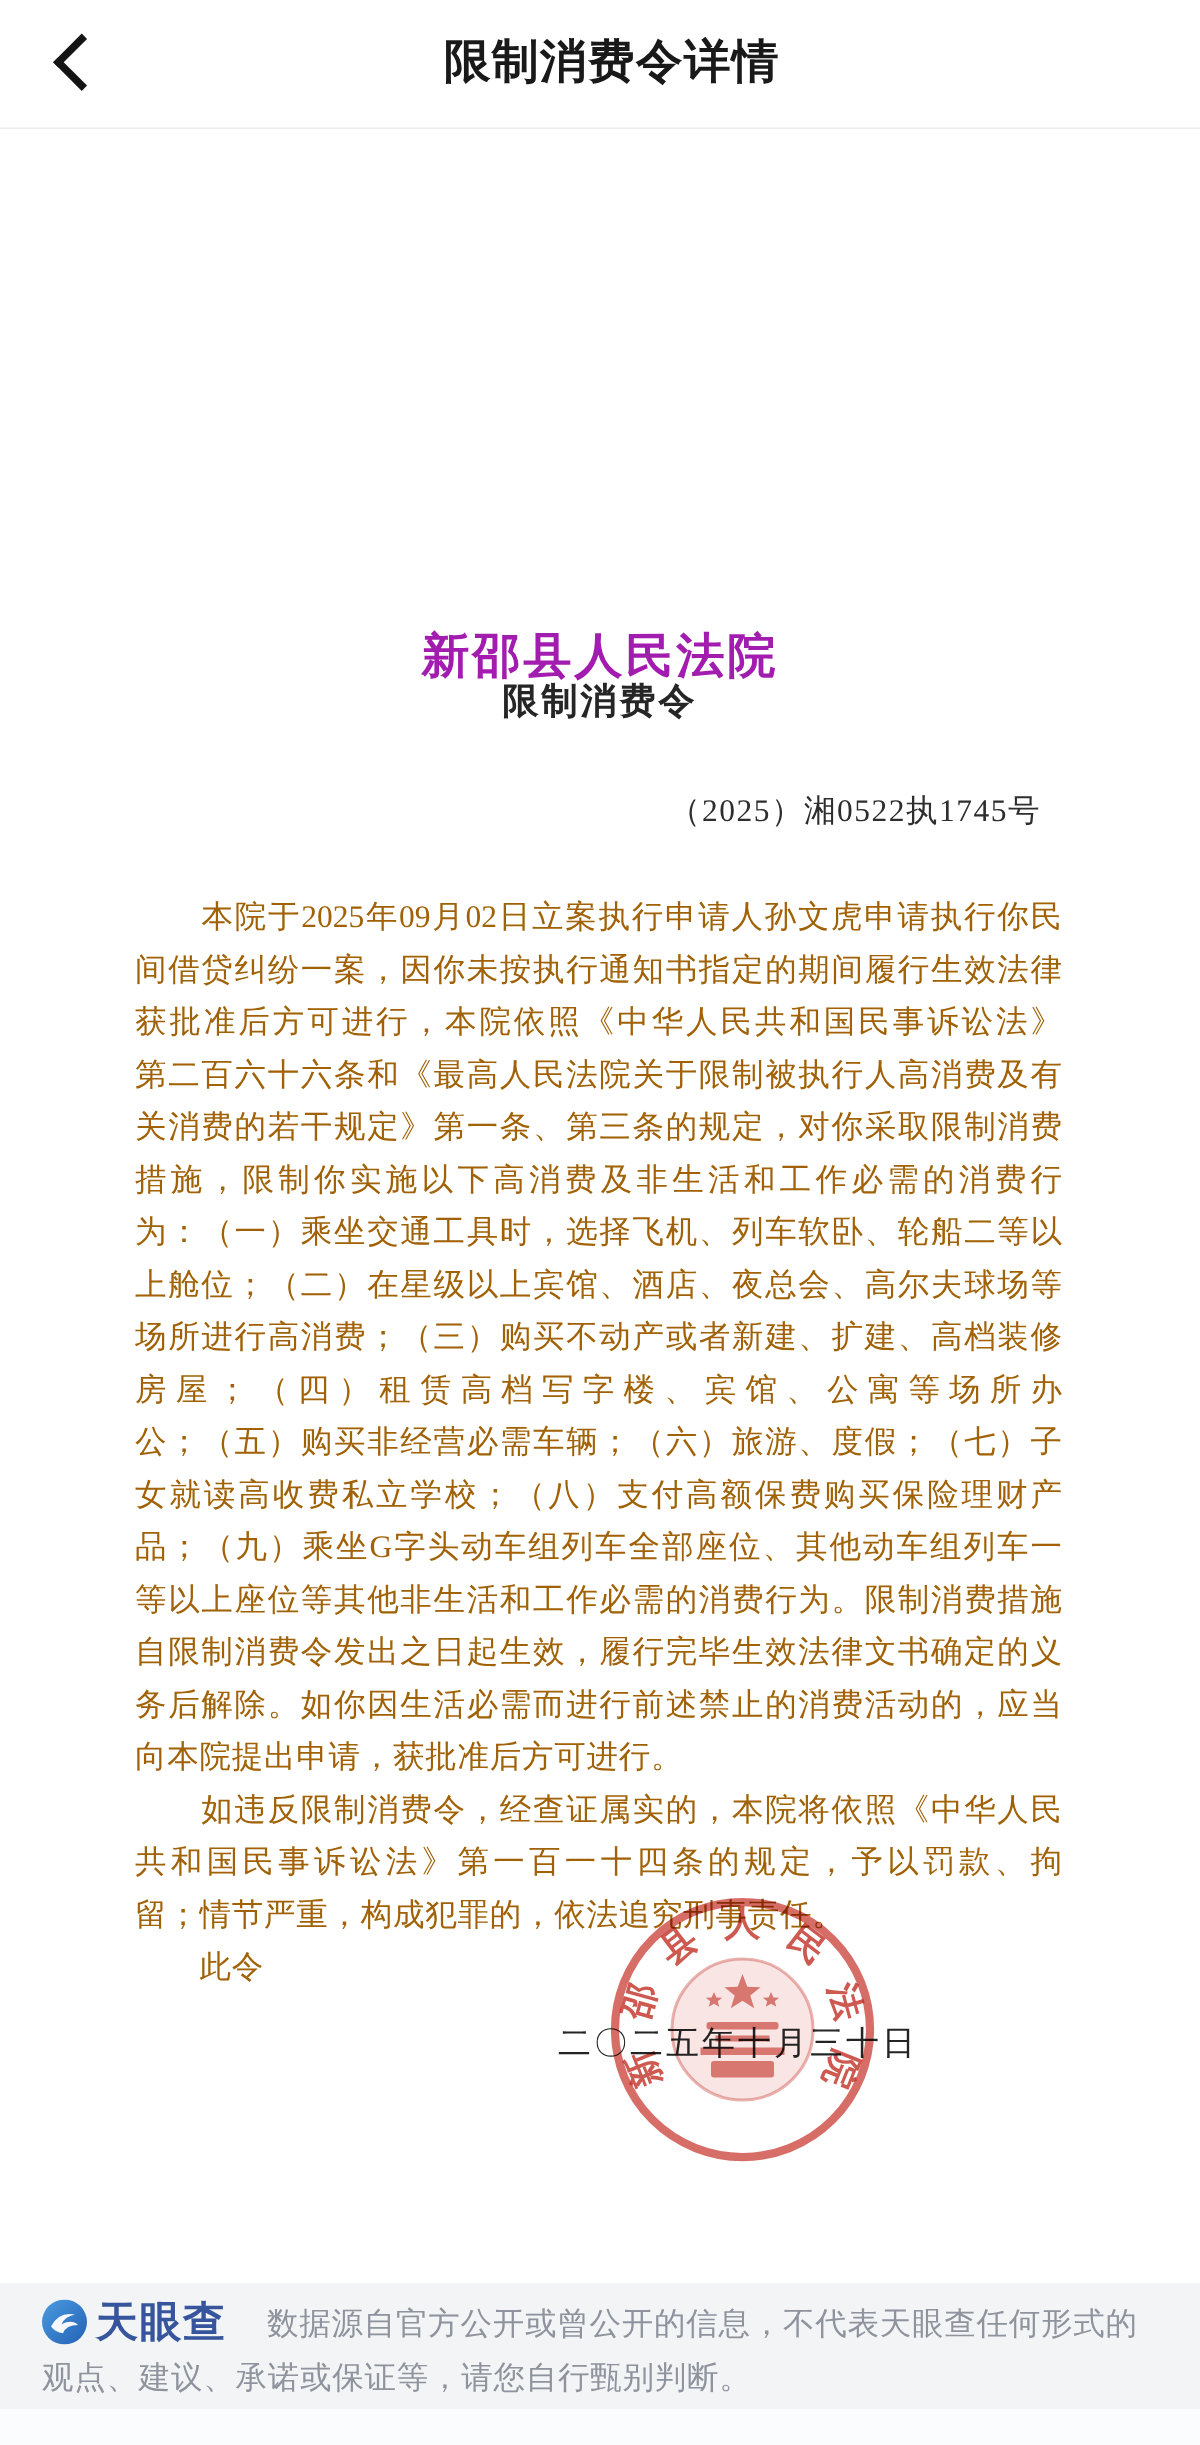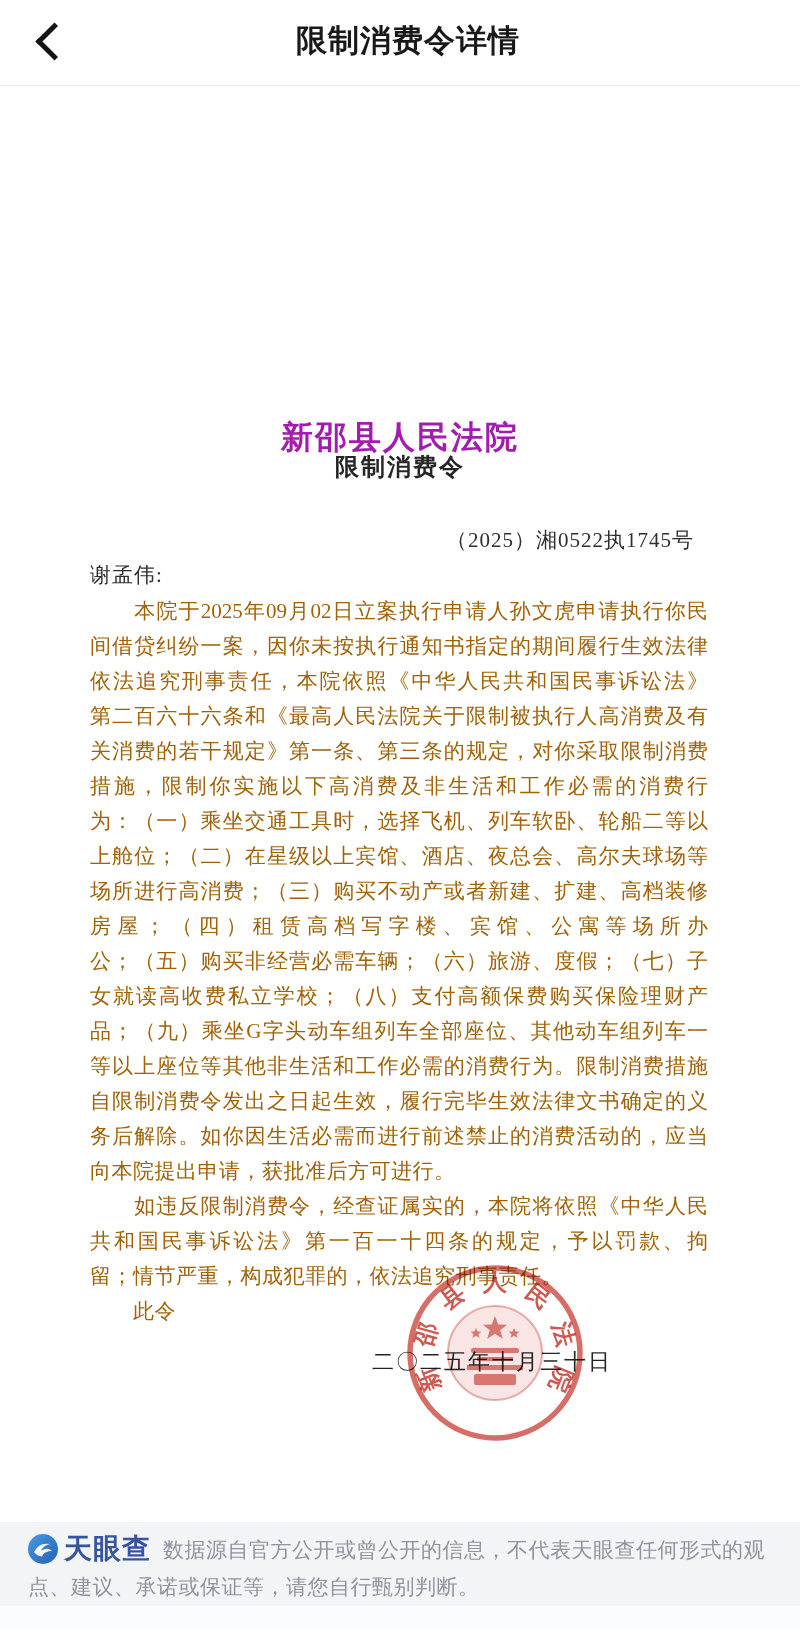--- a/index.html
+++ b/index.html
@@ -40,21 +40,21 @@
   .seal{position:absolute;top:1172px;left:400px;width:190px;height:190px;z-index:2;
         mix-blend-mode:multiply;pointer-events:none;}
   .seal text{font-family:"Liberation Serif","DejaVu Serif",serif;font-size:24px;
         font-weight:600;fill:rgba(192,42,32,0.78);}
 
   
   .footer{position:absolute;top:1522px;left:0;width:800px;height:84px;background:#f3f4f6;
         box-sizing:border-box;padding:10px 28px 0 28px;}
   .footer .text{font-size:21px;line-height:36px;color:#8e939d;letter-spacing:0.5px;}
   .footer .logo{display:inline-flex;align-items:center;vertical-align:middle;
-        margin-right:12px;position:relative;top:-2px;}
+        margin-right:27px;position:relative;top:-2px;}
   .footer .logo svg{display:block;margin-right:6px;}
   .footer .brand{font-size:28px;font-weight:700;color:#36559c;letter-spacing:1px;
         font-family:"Liberation Sans",sans-serif;}
   .bottom-strip{position:absolute;top:1606px;left:0;width:800px;height:24px;background:#fafcfe;}
 </style>
 </head>
 <body>
 
 <div class="screen">
 
@@ -62,25 +62,24 @@
     <button class="back">
       <span class="chev"></span>
     </button>
     <div class="title">限制消费令详情</div>
   </div>
 
   <div class="doc">
     <div class="doc-court">新邵县人民法院</div>
     <div class="doc-type">限制消费令</div>
     <div class="doc-case">（2025）湘0522执1745号</div>
-    <div class="doc-addressee">谢孟伟:</div>
     <div class="doc-lines">
         <div class="line just">　　本院于2025年09月02日立案执行申请人孙文虎申请执行你民</div>
         <div class="line just">间借贷纠纷一案，因你未按执行通知书指定的期间履行生效法律</div>
-        <div class="line just">依法追究刑事责任，本院依照《中华人民共和国民事诉讼法》</div>
+        <div class="line just">获批准后方可进行，本院依照《中华人民共和国民事诉讼法》</div>
         <div class="line just">第二百六十六条和《最高人民法院关于限制被执行人高消费及有</div>
         <div class="line just">关消费的若干规定》第一条、第三条的规定，对你采取限制消费</div>
         <div class="line just">措施，限制你实施以下高消费及非生活和工作必需的消费行</div>
         <div class="line just">为：（一）乘坐交通工具时，选择飞机、列车软卧、轮船二等以</div>
         <div class="line just">上舱位；（二）在星级以上宾馆、酒店、夜总会、高尔夫球场等</div>
         <div class="line just">场所进行高消费；（三）购买不动产或者新建、扩建、高档装修</div>
         <div class="line just">房屋；（四）租赁高档写字楼、宾馆、公寓等场所办</div>
         <div class="line just">公；（五）购买非经营必需车辆；（六）旅游、度假；（七）子</div>
         <div class="line just">女就读高收费私立学校；（八）支付高额保费购买保险理财产</div>
         <div class="line just">品；（九）乘坐G字头动车组列车全部座位、其他动车组列车一</div>

